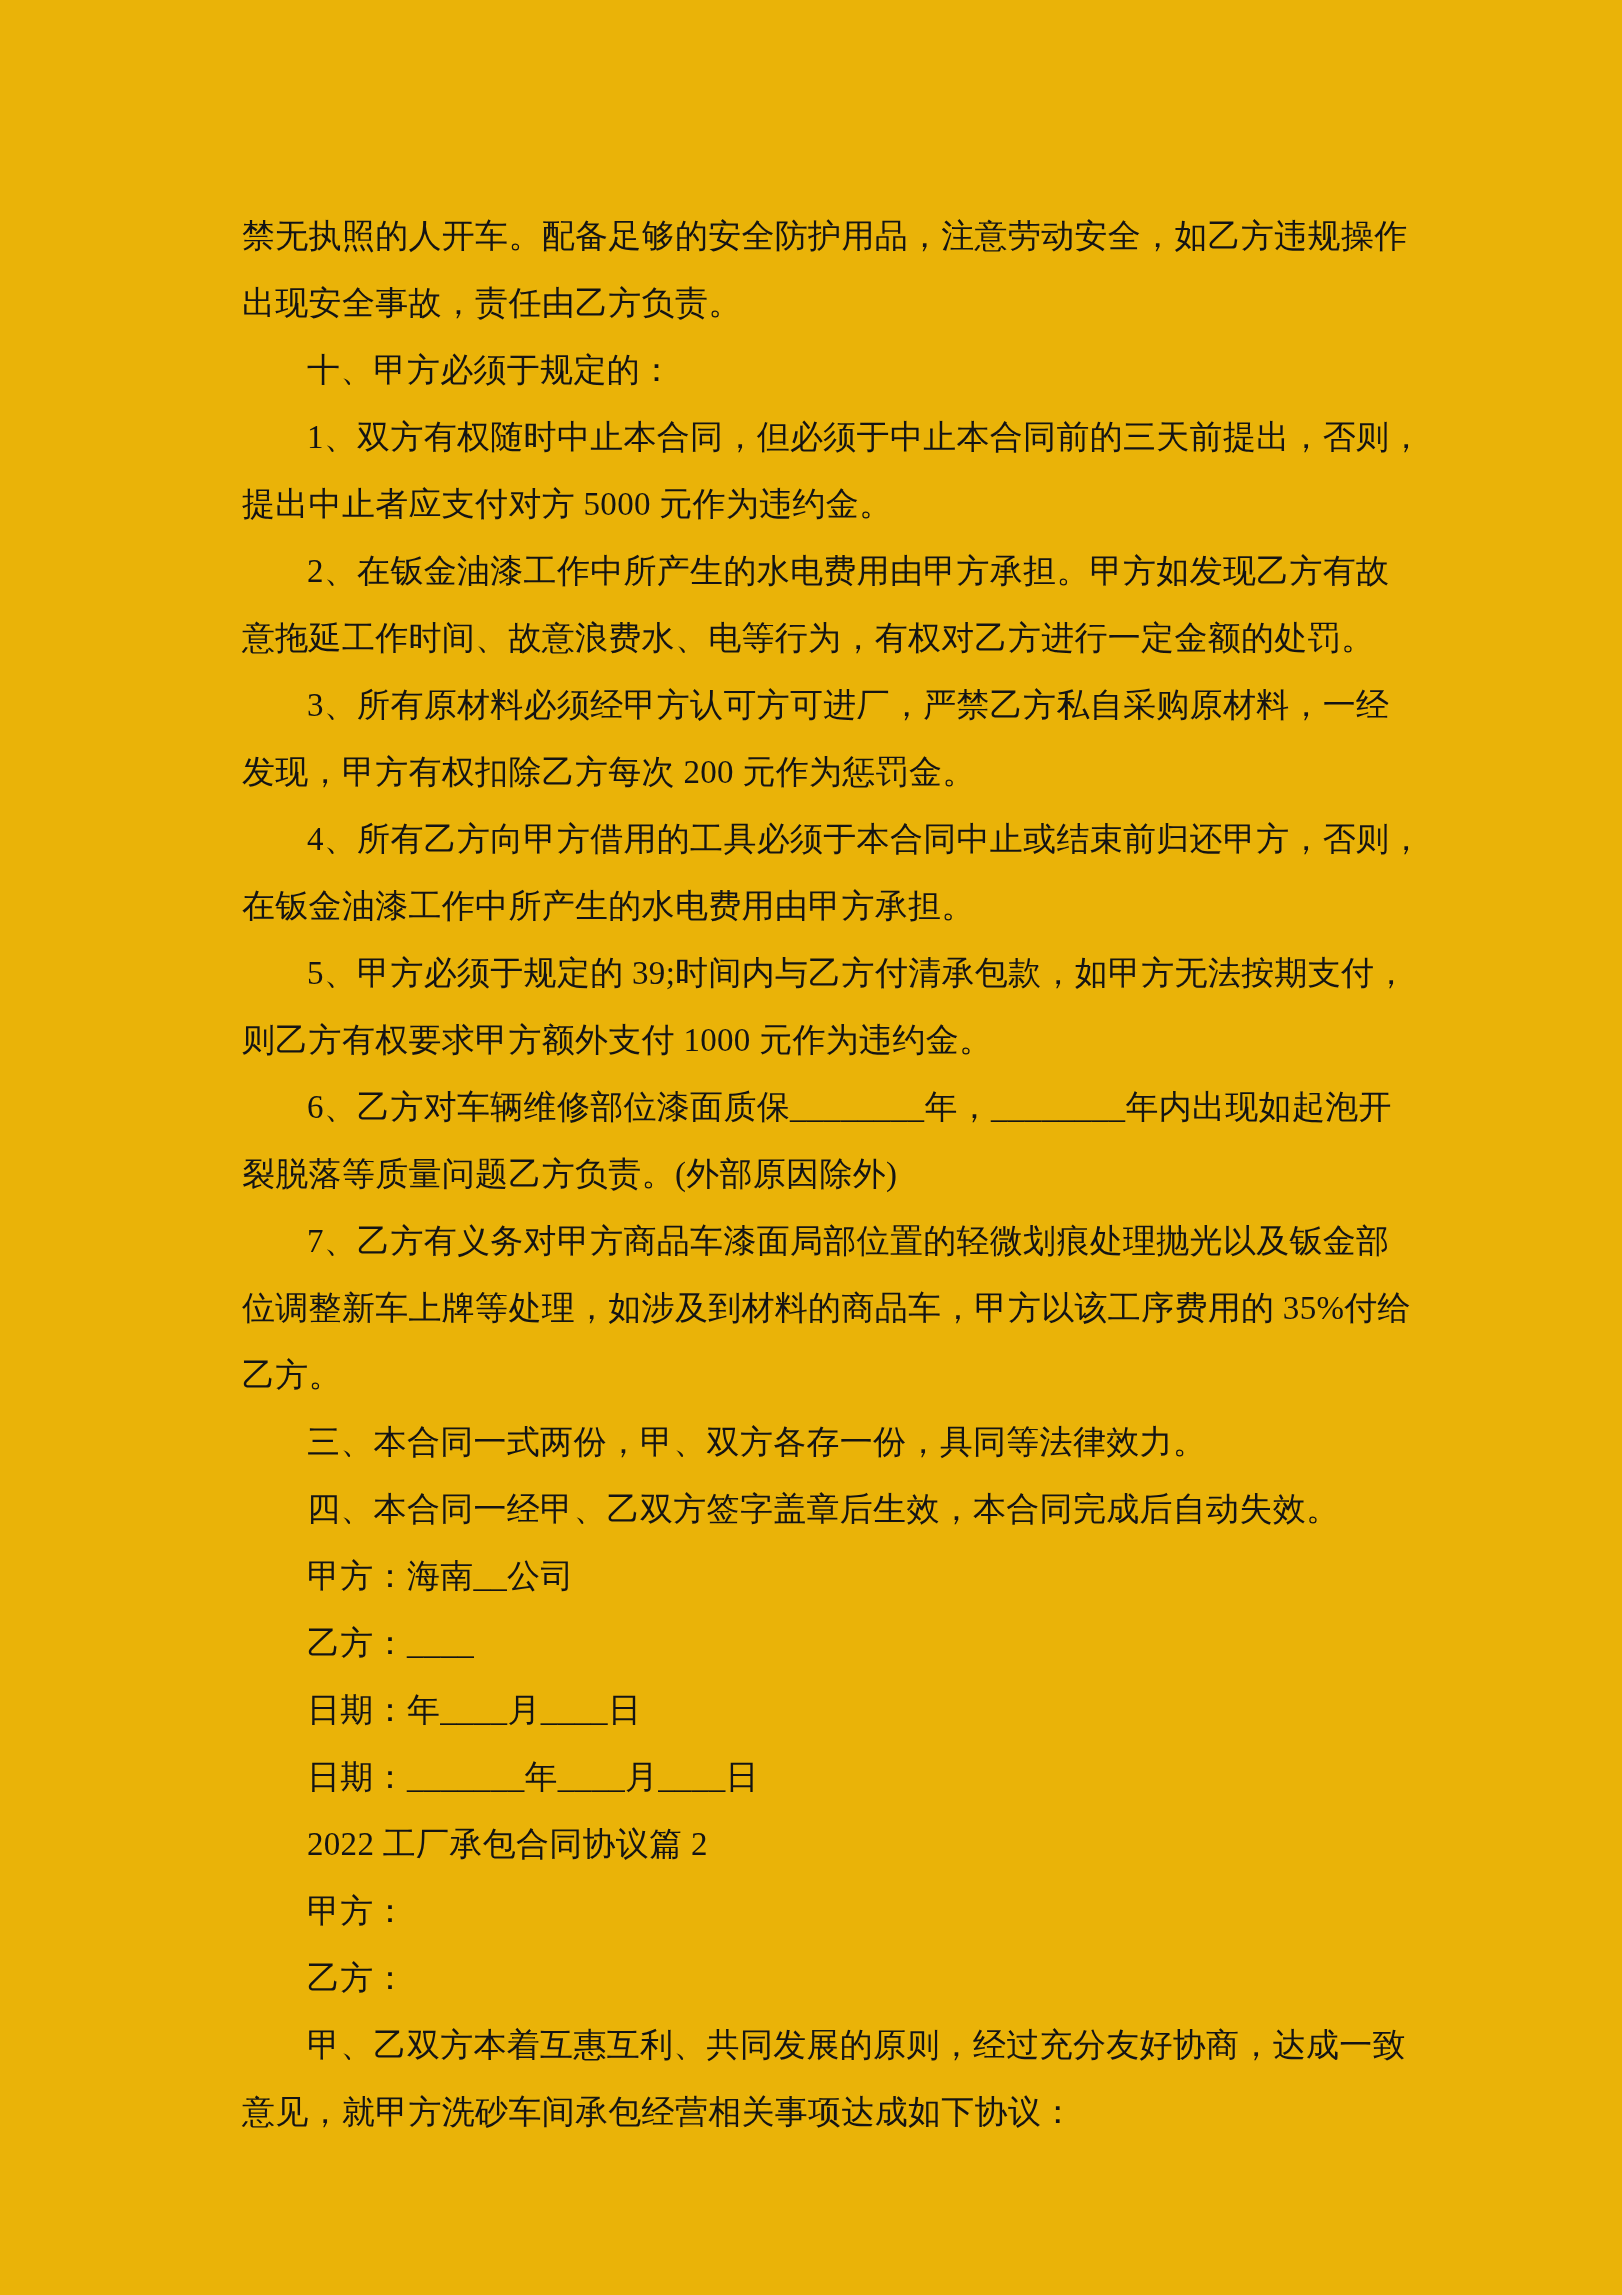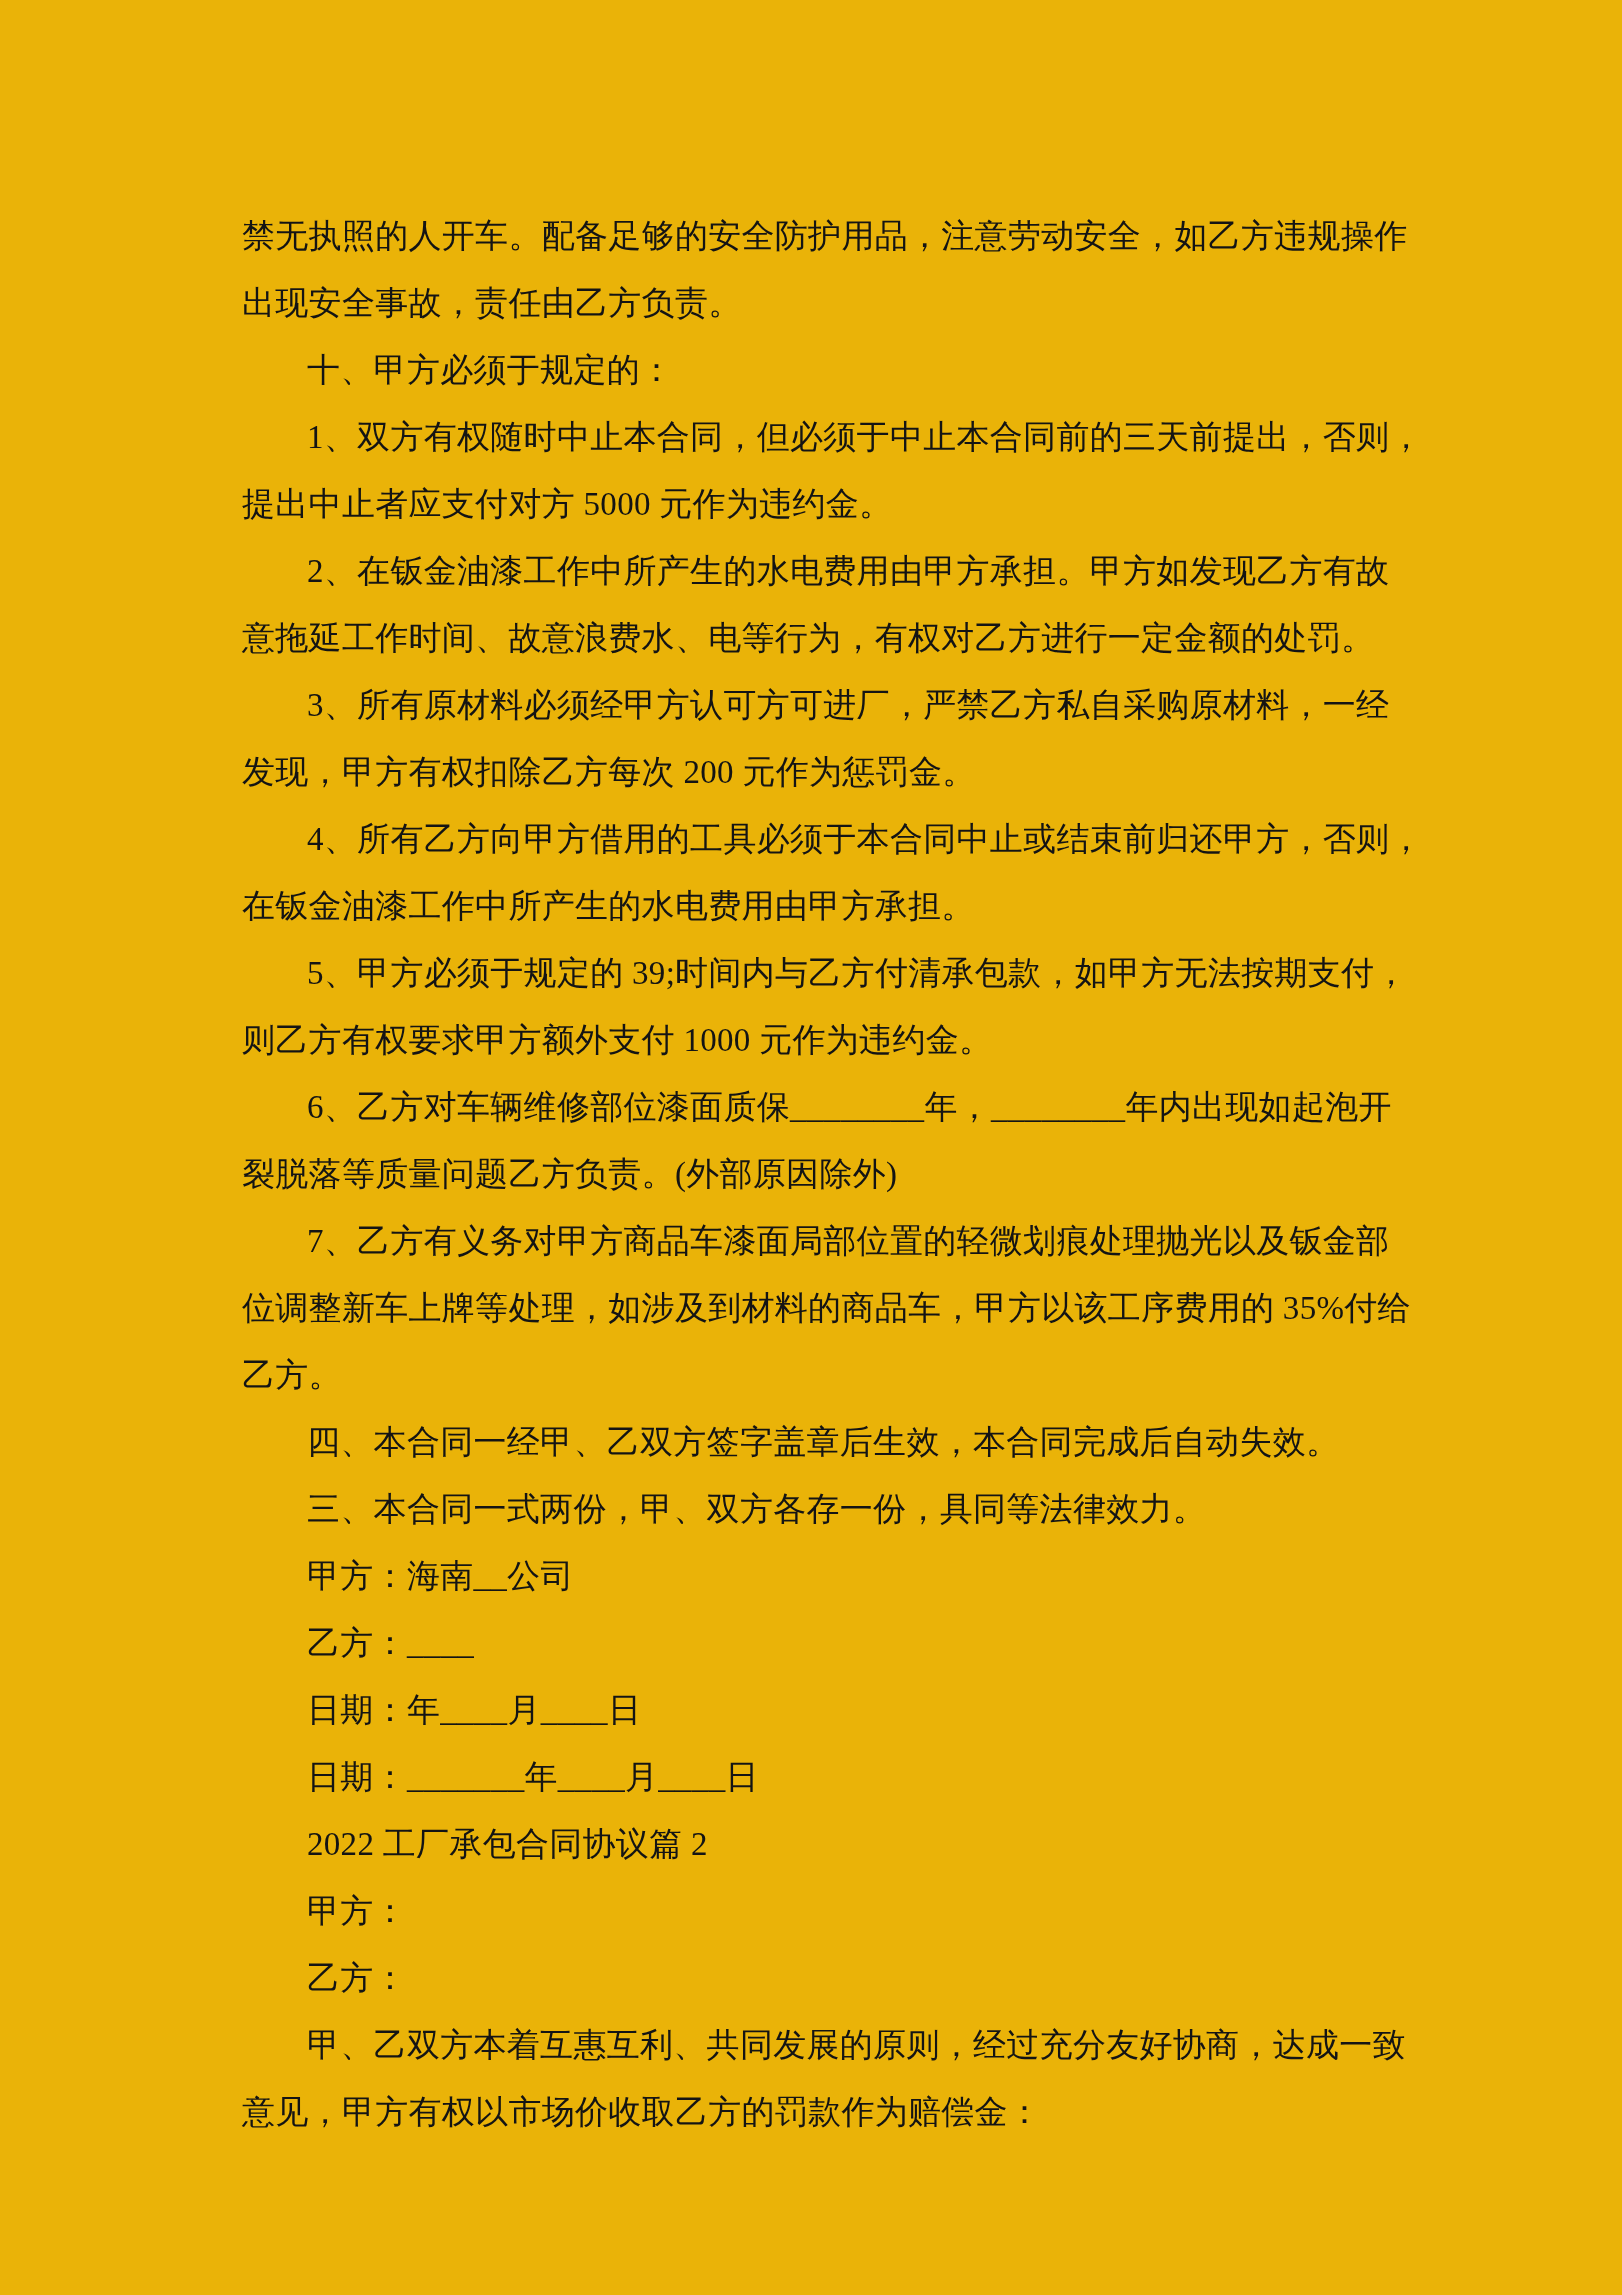--- a/index.html
+++ b/index.html
@@ -53,26 +53,26 @@
       <div class="line">发现，甲方有权扣除乙方每次 200 元作为惩罚金。</div>
       <div class="line indent">4、所有乙方向甲方借用的工具必须于本合同中止或结束前归还甲方，否则，</div>
       <div class="line">在钣金油漆工作中所产生的水电费用由甲方承担。</div>
       <div class="line indent">5、甲方必须于规定的 39;时间内与乙方付清承包款，如甲方无法按期支付，</div>
       <div class="line">则乙方有权要求甲方额外支付 1000 元作为违约金。</div>
       <div class="line indent">6、乙方对车辆维修部位漆面质保________年，________年内出现如起泡开</div>
       <div class="line">裂脱落等质量问题乙方负责。(外部原因除外)</div>
       <div class="line indent">7、乙方有义务对甲方商品车漆面局部位置的轻微划痕处理抛光以及钣金部</div>
       <div class="line">位调整新车上牌等处理，如涉及到材料的商品车，甲方以该工序费用的 35%付给</div>
       <div class="line">乙方。</div>
+      <div class="line indent">三、本合同一式两份，甲、双方各存一份，具同等法律效力。</div>
       <div class="line indent">四、本合同一经甲、乙双方签字盖章后生效，本合同完成后自动失效。</div>
-      <div class="line indent">三、本合同一式两份，甲、双方各存一份，具同等法律效力。</div>
       <div class="line indent">甲方：海南__公司</div>
       <div class="line indent">乙方：____</div>
       <div class="line indent">日期：年____月____日</div>
       <div class="line indent">日期：_______年____月____日</div>
       <div class="line indent">2022 工厂承包合同协议篇 2</div>
       <div class="line indent">甲方：</div>
       <div class="line indent">乙方：</div>
       <div class="line indent">甲、乙双方本着互惠互利、共同发展的原则，经过充分友好协商，达成一致</div>
-      <div class="line">意见，甲方有权以市场价收取乙方的罚款作为赔偿金：</div>
+      <div class="line">意见，就甲方洗砂车间承包经营相关事项达成如下协议：</div>
     </div>
 </div>
 
 
 </body></html>

